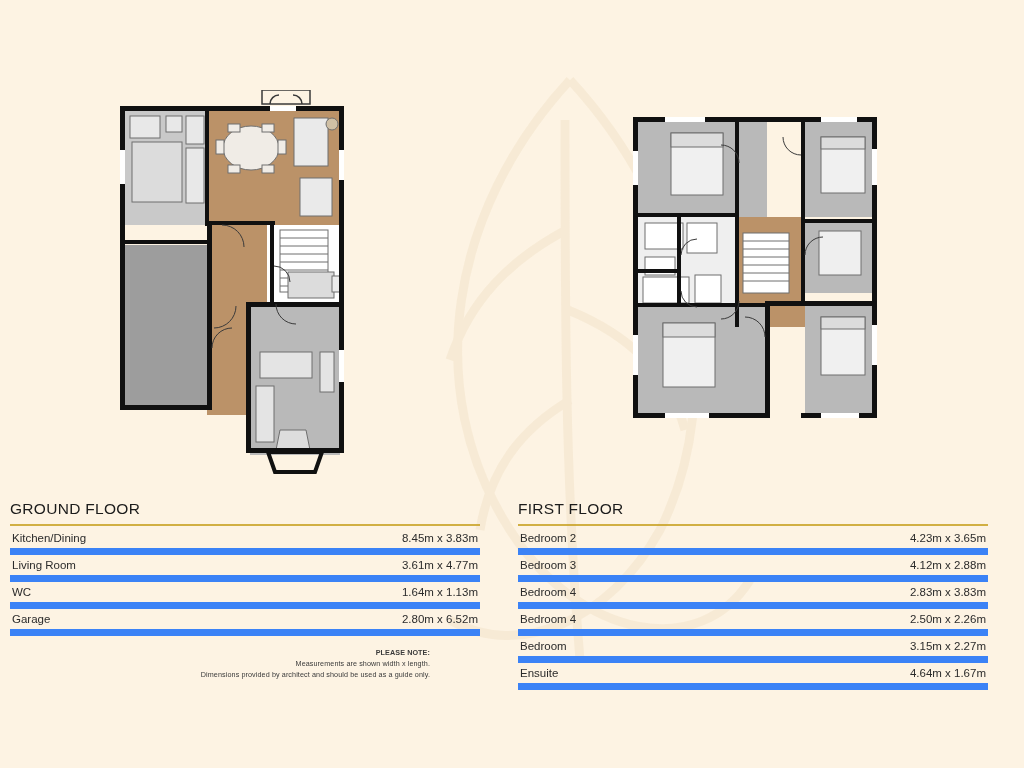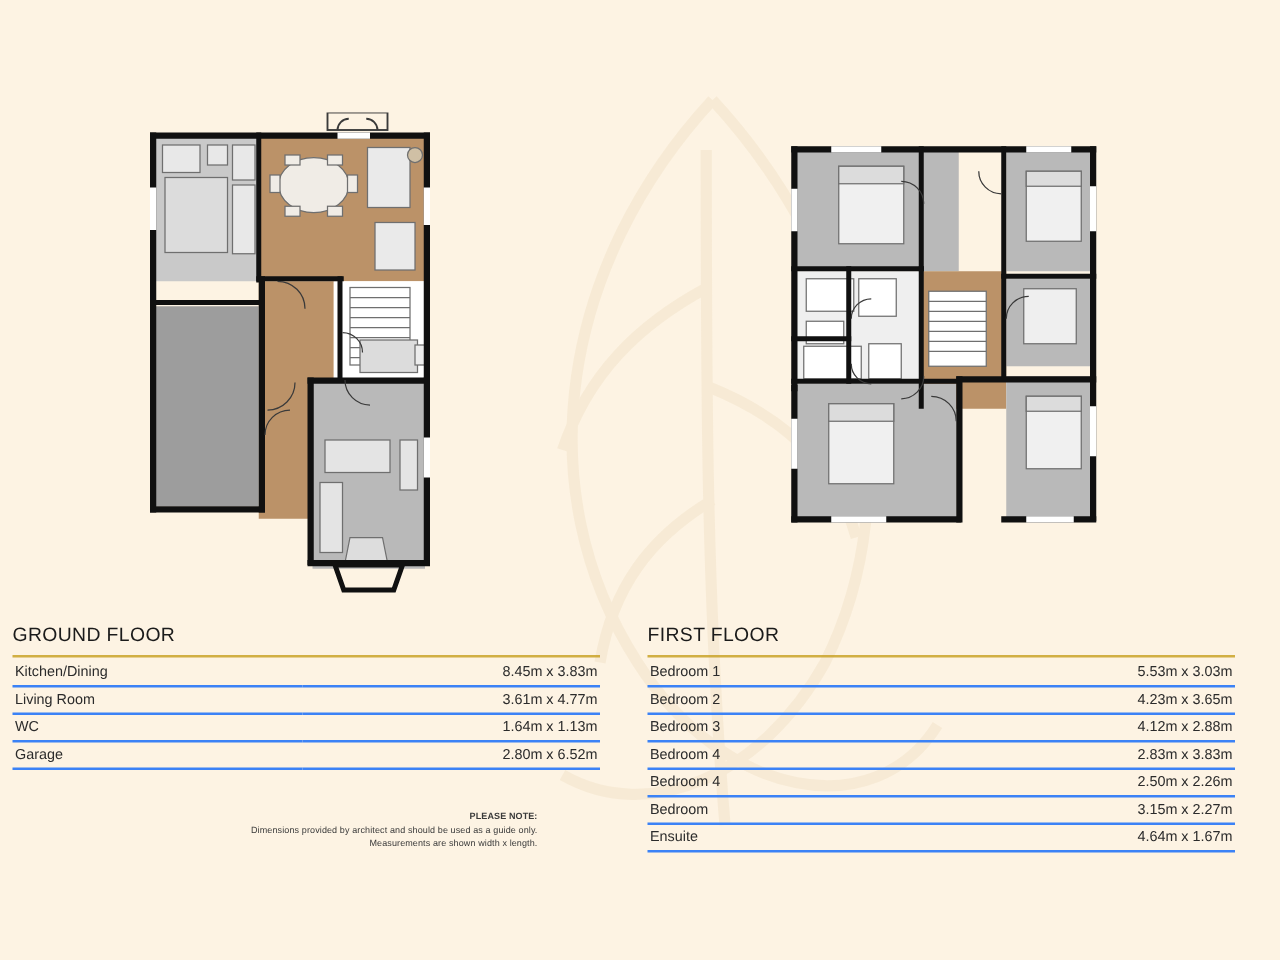--- a/index.html
+++ b/index.html
@@ -57,21 +57,21 @@
     background: #c9a227;
     opacity: 0.85;
     margin-bottom: 2px;
   }
   .legend table {
     width: 100%;
     border-collapse: collapse;
     font-size: 11.5px;
     color: #2b2b2b;
   }
-  .legend tr { border-bottom: 2px solid #3b82f6; }
+  .legend tr { border-bottom: 7px solid #3b82f6; }
   .legend td {
     padding: 4px 2px 4px 2px;
     vertical-align: middle;
   }
   .legend td.dim {
     text-align: right;
     white-space: nowrap;
   }
   .note {
     position: absolute;
@@ -324,24 +324,20 @@
       </tbody>
     </table>
   </div>
 
   <div class="legend" id="legend-first">
     <h2>FIRST FLOOR</h2>
     <div class="rule"></div>
     <table>
       <tbody>
         <tr>
-          <td>Bedroom 1</td>
-          <td class="dim">5.53m x 3.03m</td>
-        </tr>
-        <tr>
           <td>Bedroom 2</td>
           <td class="dim">4.23m x 3.65m</td>
         </tr>
         <tr>
           <td>Bedroom 3</td>
           <td class="dim">4.12m x 2.88m</td>
         </tr>
         <tr>
           <td>Bedroom 4</td>
           <td class="dim">2.83m x 3.83m</td>
@@ -357,17 +353,17 @@
         <tr>
           <td>Ensuite</td>
           <td class="dim">4.64m x 1.67m</td>
         </tr>
       </tbody>
     </table>
   </div>
 
   <div class="note">
     <span class="note-title">PLEASE NOTE:</span>
+    <span class="note-line">Measurements are shown width x length.</span>
     <span class="note-line">Dimensions provided by architect and should be used as a guide only.</span>
-    <span class="note-line">Measurements are shown width x length.</span>
   </div>
 
 </div>
 
 </body></html>

